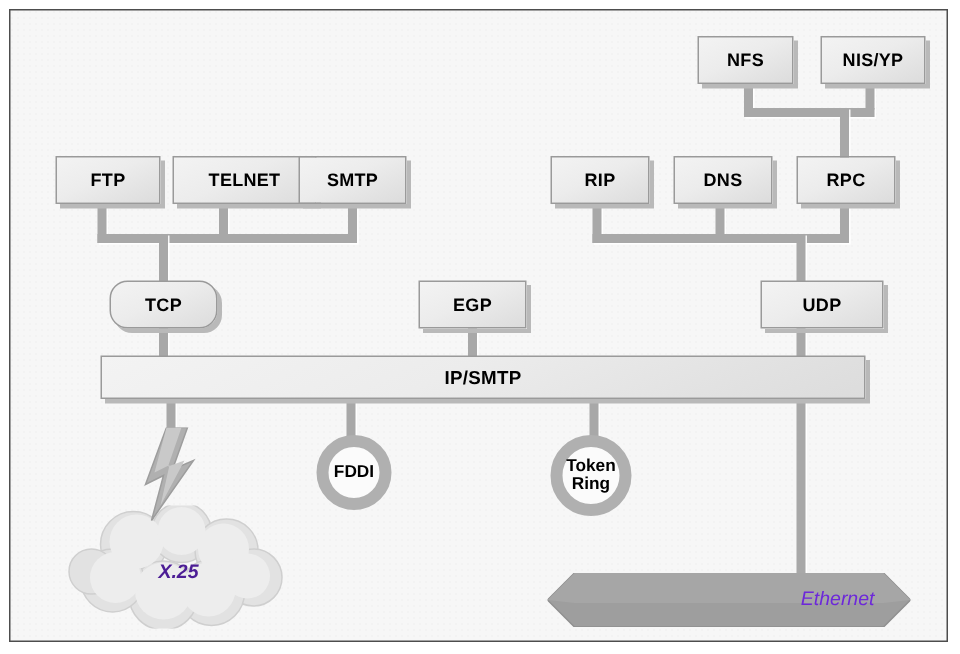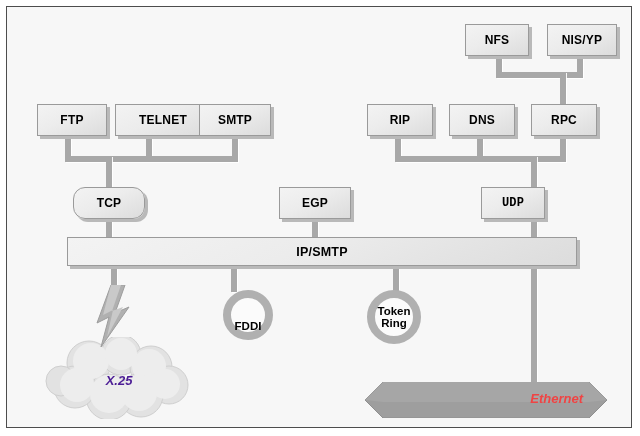--- a/index.html
+++ b/index.html
@@ -72,21 +72,21 @@
     z-index:7;
   }
 
   
   #bolt{position:absolute;left:88px;top:278px;width:46px;height:68px;z-index:6;}
 
   
   #ethernet-group{position:absolute;left:358px;top:375px;width:242px;height:36px;z-index:5;}
   #ethernet-label{
     position:absolute;right:24px;top:9px;
-    font-size:13px;font-weight:bold;font-style:italic;color:#ef4444;
+    font-size:13px;font-weight:normal;font-style:italic;color:#6d28d9;
     z-index:7;
   }
 </style>
 </head>
 <body>
 
 <div id="frame">
 
   <div class="wire v" style="left:489px;top:49px;height:22px;"></div>
   <div class="wire v" style="left:570px;top:49px;height:22px;"></div>
@@ -127,25 +127,25 @@
   <div class="box" style="left:442px;top:97px;width:66px;height:32px;">DNS</div>
 
   <div class="box" style="left:360px;top:97px;width:66px;height:32px;">RIP</div>
 
   <div class="box" style="left:524px;top:97px;width:66px;height:32px;">RPC</div>
 
   <div class="box" style="left:66px;top:180px;width:72px;height:32px;border-radius:12px;">TCP</div>
 
   <div class="box" style="left:272px;top:180px;width:72px;height:32px;">EGP</div>
 
-  <div class="box" style="left:474px;top:180px;width:64px;height:32px;font-family:Liberation Mono, monospace;">UDP</div>
+  <div class="box" style="left:500px;top:180px;width:82px;height:32px;">UDP</div>
 
   <div class="box wide" style="left:60px;top:230px;width:510px;height:29px;">IP/SMTP</div>
 
-  <div class="ring" style="left:216px;top:283px;width:50px;height:50px;align-items:flex-end;">
+  <div class="ring" style="left:204px;top:283px;width:50px;height:50px;">
     <span>FDDI</span>
   </div>
 
   <div class="ring" style="left:360px;top:283px;width:54px;height:54px;">
     <span>
       <span>Token</span><br>
       <span>Ring</span>
     </span>
   </div>
 

